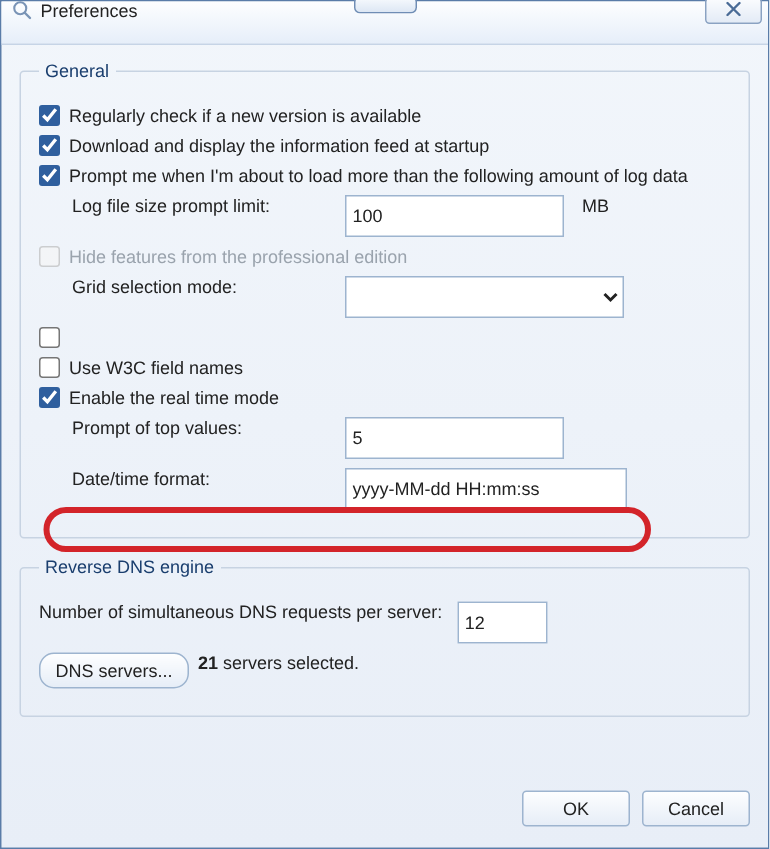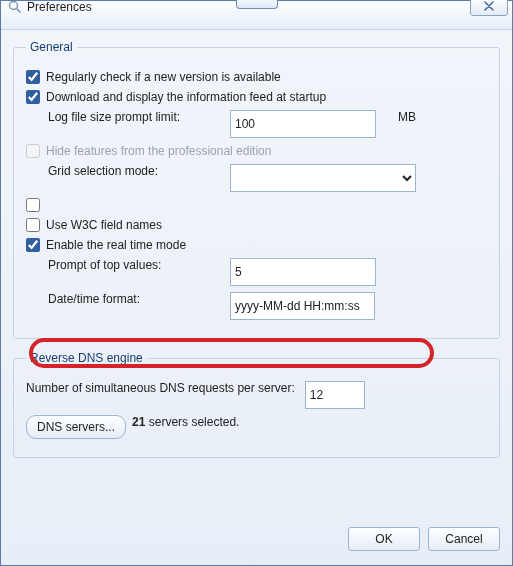--- a/index.html
+++ b/index.html
@@ -60,21 +60,21 @@
 .fieldlabel { width: 176px; color: #222; }
 .fieldlabel.auto { width: auto; }
 input.text, select.combo {
   height: 22px;
   border: 1px solid #9db4cf;
   background: #fff;
   padding: 13px 4px;
   color: #222;
 }
 input.text { width: 146px; }
-.unit { margin-left: 16px; color: #222; }
+.unit { margin-left: 6px; color: #222; }
 select.combo { width: 186px; }
 .btn {
   height: 24px;
   min-width: 72px;
   padding: 0 12px;
   border: 1px solid #9db4cf;
   border-radius: 3px;
   background: linear-gradient(#fdfeff, #e6edf7);
   color: #222;
   cursor: pointer;
@@ -130,20 +130,26 @@
         </label>
       </div>
 
       <div class="row">
         <label class="cklabel">
           <input type="checkbox" checked="" style="">
           <span>Download and display the information feed at startup</span>
         </label>
       </div>
 
+      <div class="row">
+        <label class="cklabel">
+          <input type="checkbox" checked="" style="">
+          <span>Prompt me when I'm about to load more than the following amount of log data</span>
+        </label>
+      </div>
 
       <div class="row indent">
         <span class="fieldlabel">Log file size prompt limit:</span>
         <input class="text" type="text" value="100" style="">
         <span class="unit">MB</span>
       </div>
 
       <div class="row">
         <label class="cklabel disabled">
           <input type="checkbox" disabled="" style="">
@@ -178,21 +184,21 @@
         </label>
       </div>
 
       <div class="row indent">
         <span class="fieldlabel">Prompt of top values:</span>
         <input class="text" type="text" value="5" style="">
       </div>
 
       <div class="row indent">
         <span class="fieldlabel">Date/time format:</span>
-        <input class="text" style="width: 145px;" type="text" value="yyyy-MM-dd HH:mm:ss">
+        <input class="text" style="width: 188px;" type="text" value="yyyy-MM-dd HH:mm:ss">
       </div>
 
     </fieldset>
 
     <fieldset class="group">
       <legend>Reverse DNS engine</legend>
 
       <div class="row">
         <span class="fieldlabel auto" style="margin-right:4px">Number of simultaneous DNS requests per server:</span>
         <input class="text" style="width: 60px;" type="text" value="12">

